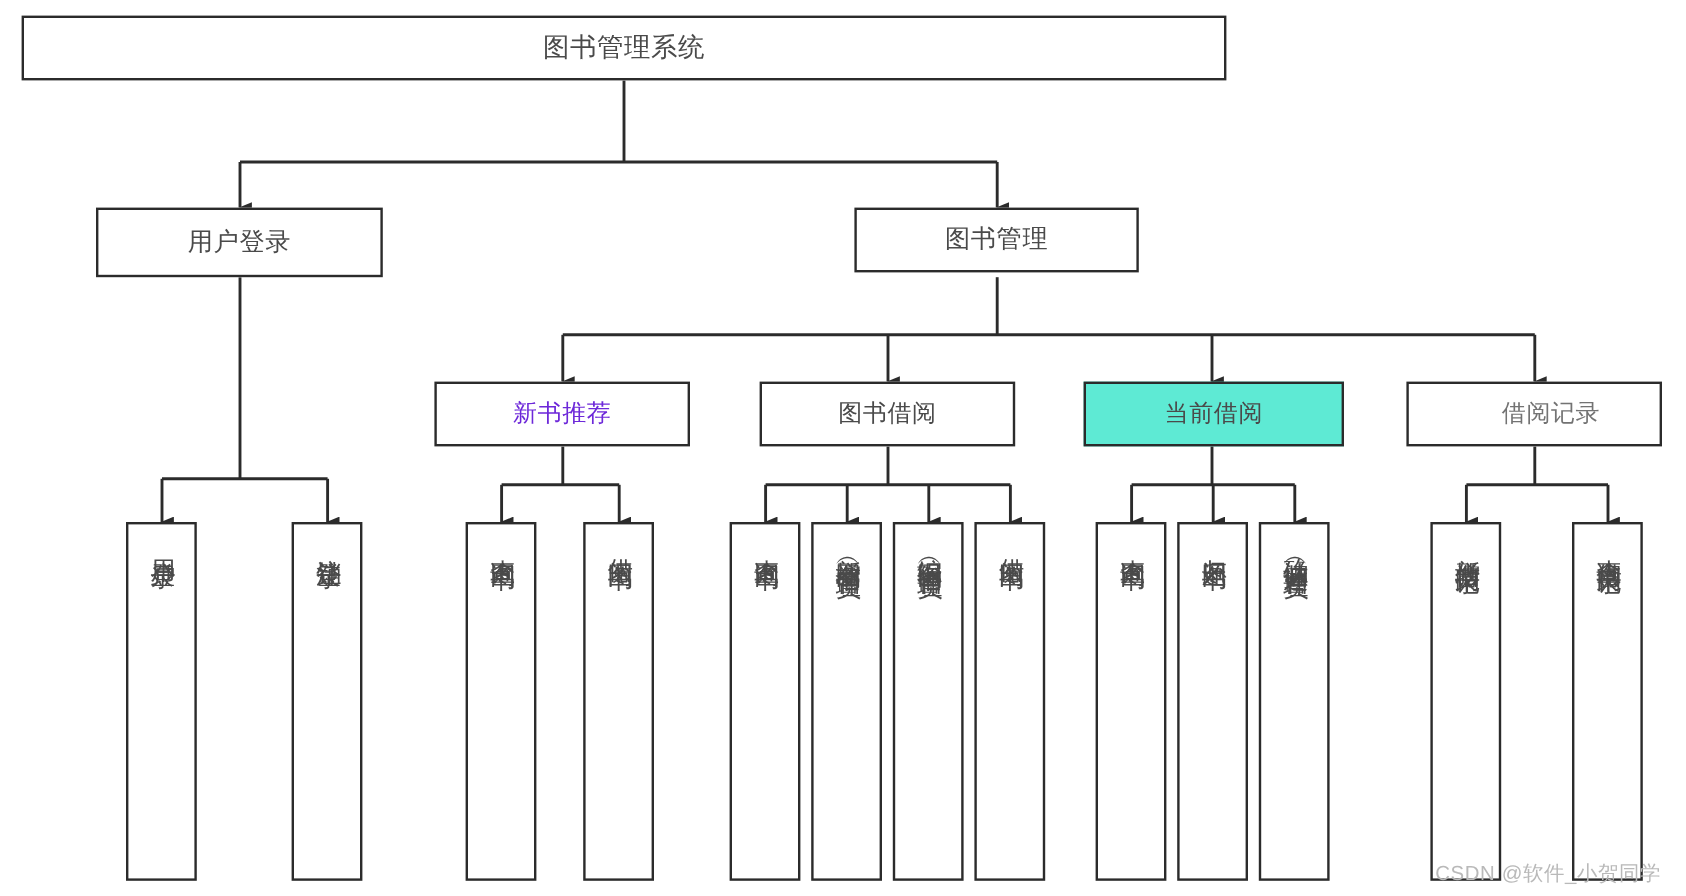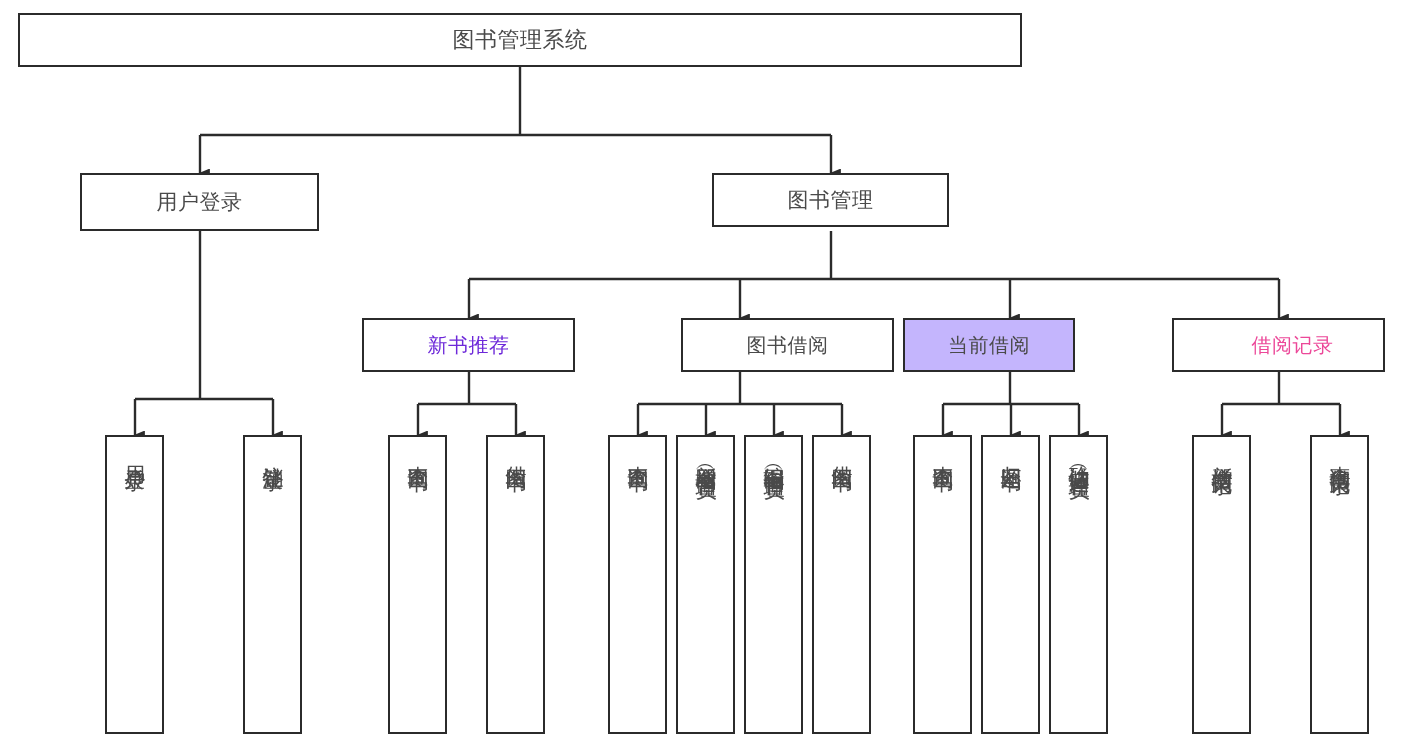--- a/index.html
+++ b/index.html
@@ -115,28 +115,28 @@
       </div>
       <div class="node level-1" style="left: 80px; top: 173px; width: 239px; height: 58px; border-color: rgb(43, 43, 43); background: rgb(255, 255, 255);">
         <span class="node-label" style="color: rgb(74, 74, 74);">用户登录</span>
       </div>
       <div class="node level-1" style="left: 712px; top: 173px; width: 237px; height: 54px; border-color: rgb(43, 43, 43); background: rgb(255, 255, 255);">
         <span class="node-label" style="color: rgb(74, 74, 74);">图书管理</span>
       </div>
       <div class="node level-2" style="left: 362px; top: 318px; width: 213px; height: 54px; border-color: rgb(43, 43, 43); background: rgb(255, 255, 255);">
         <span class="node-label" style="color: #6d28d9;">新书推荐</span>
       </div>
-      <div class="node level-2" style="left: 633px; top: 318px; width: 213px; height: 54px; border-color: rgb(43, 43, 43); background: rgb(255, 255, 255); margin-left: 48px;">
+      <div class="node level-2" style="left: 633px; top: 318px; width: 213px; height: 54px; border-color: rgb(43, 43, 43); background: rgb(255, 255, 255);">
         <span class="node-label" style="color: rgb(74, 74, 74);">图书借阅</span>
       </div>
-      <div class="node level-2" style="left: 903px; top: 318px; width: 172px; height: 54px; border-color: rgb(43, 43, 43); background: #c4b5fd;">
+      <div class="node level-2" style="left: 903px; top: 318px; width: 217px; height: 54px; border-color: rgb(43, 43, 43); background: #5eead4;">
         <span class="node-label" style="color: rgb(74, 74, 74);">当前借阅</span>
       </div>
       <div class="node level-2" style="left: 1172px; top: 318px; width: 213px; height: 54px; border-color: rgb(43, 43, 43); background: rgb(255, 255, 255);">
-        <span class="node-label" style="color: #ec4899; margin-left: 28px;">借阅记录</span>
+        <span class="node-label" style="color: #737373; margin-left: 28px;">借阅记录</span>
       </div>
       <div class="node level-3 vertical" style="left: 105px; top: 435px; width: 59px; height: 299px; border-color: rgb(43, 43, 43); background: rgb(255, 255, 255);">
         <span class="node-label" style="color: rgb(74, 74, 74);">用户登录</span>
       </div>
       <div class="node level-3 vertical" style="left: 243px; top: 435px; width: 59px; height: 299px; border-color: rgb(43, 43, 43); background: rgb(255, 255, 255);">
         <span class="node-label" style="color: rgb(74, 74, 74);">注销登录</span>
       </div>
       <div class="node level-3 vertical" style="left: 388px; top: 435px; width: 59px; height: 299px; border-color: rgb(43, 43, 43); background: rgb(255, 255, 255);">
         <span class="node-label" style="color: rgb(74, 74, 74);">查询图书</span>
       </div>
@@ -164,13 +164,14 @@
       <div class="node level-3 vertical" style="left: 1049px; top: 435px; width: 59px; height: 299px; border-color: rgb(43, 43, 43); background: rgb(255, 255, 255);">
         <span class="node-label" style="color: rgb(74, 74, 74);">确认归还（管理员）</span>
       </div>
       <div class="node level-3 vertical" style="left: 1192px; top: 435px; width: 59px; height: 299px; border-color: rgb(43, 43, 43); background: rgb(255, 255, 255);">
         <span class="node-label" style="color: rgb(74, 74, 74);">新增借阅记录</span>
       </div>
       <div class="node level-3 vertical" style="left: 1310px; top: 435px; width: 59px; height: 299px; border-color: rgb(43, 43, 43); background: rgb(255, 255, 255);">
         <span class="node-label" style="color: rgb(74, 74, 74);">查询借阅记录</span>
       </div>
     </div>
+  <div id="watermark" style="left: 1196px; top: 716px; color: rgb(185, 185, 185);">CSDN @软件_小贺同学</div>
 </div>
 
 </body></html>

